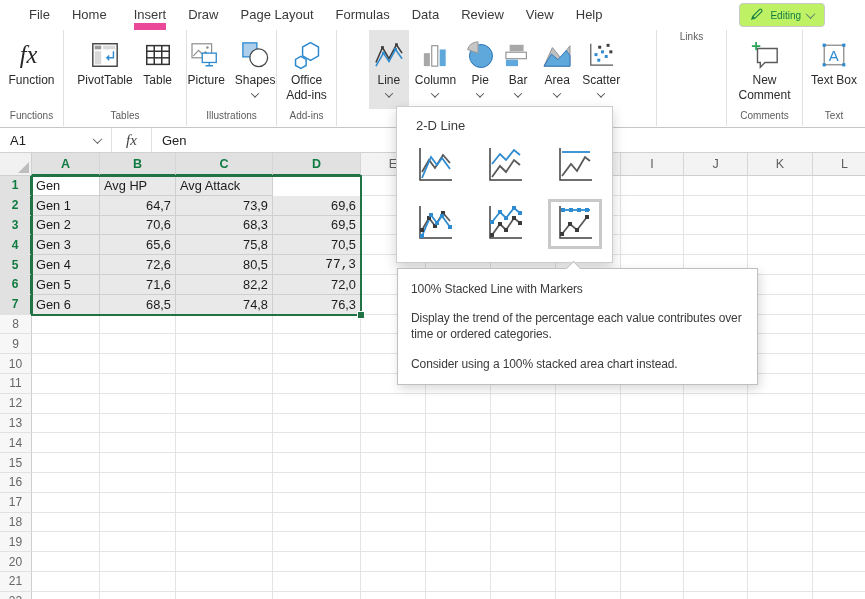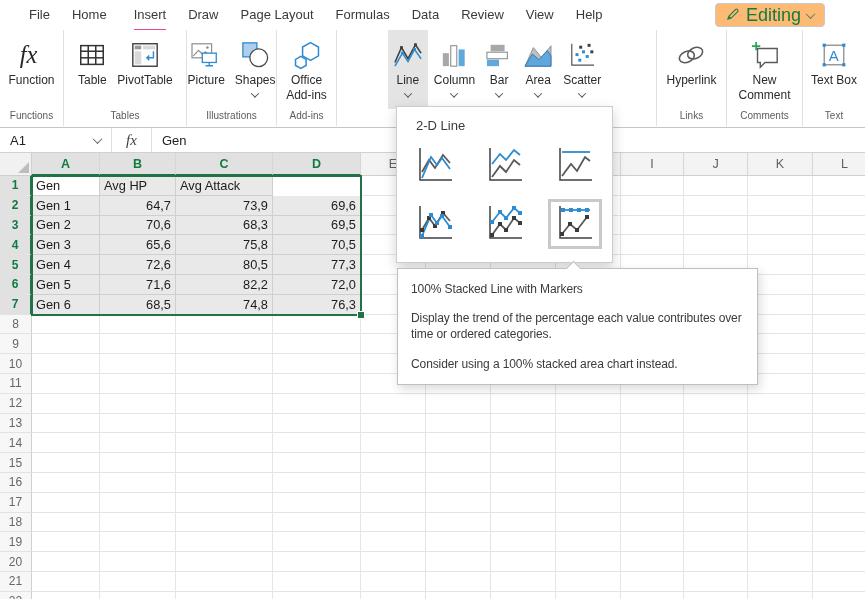--- a/index.html
+++ b/index.html
@@ -3,22 +3,22 @@
 <meta charset="utf-8">
 <style>
   html,body{margin:0;padding:0;}
   body{font-family:"Liberation Sans","DejaVu Sans",sans-serif;background:#fff;}
   .app{position:relative;width:865px;height:599px;background:#fff;overflow:hidden;}
 
   
   .menubar{position:relative;height:30px;display:flex;align-items:center;padding-left:18px;background:#fff;}
   .tabs{display:flex;height:30px;align-items:stretch;}
   .tab{font-size:13px;color:#3a3a3a;margin:0 11px;line-height:30px;height:30px;box-sizing:border-box;cursor:default;white-space:nowrap;}
-  .tab.active{border-bottom:1px solid #ec4899;line-height:29px;margin-left:16px;}
-  .editing-btn{position:absolute;right:40px;top:3px;height:24px;box-sizing:border-box;border:1px solid #c9c9c9;border-radius:4px;display:flex;align-items:center;gap:6px;padding:0 10px;color:#107c41;font-size:18px;background:#fdba74;}
+  .tab.active{border-bottom:7px solid #ec4899;line-height:29px;margin-left:16px;}
+  .editing-btn{position:absolute;right:40px;top:3px;height:24px;box-sizing:border-box;border:1px solid #c9c9c9;border-radius:4px;display:flex;align-items:center;gap:6px;padding:0 10px;color:#107c41;font-size:10px;background:#bef264;}
   .chev{display:inline-block;width:6px;height:6px;border-right:1.4px solid #4f4f4f;border-bottom:1.4px solid #4f4f4f;transform:rotate(45deg) translate(-1px,-1px);}
   .editing-btn .chev{border-color:#5f7d6e;}
 
   
   .ribbon{position:relative;height:97px;border-bottom:1px solid #c6c6c6;background:#fff;}
   .rgroup{position:absolute;top:0;height:96px;box-sizing:border-box;border-right:1px solid #e0e0e0;display:flex;flex-direction:column;}
   .rgroup.last{border-right:none;}
   .rbtns{flex:1;display:flex;justify-content:center;align-items:stretch;gap:2px;}
   .rbtn{display:flex;flex-direction:column;align-items:center;padding:7px 4px 0 4px;box-sizing:border-box;}
   .rbtn.pressed{background:#e4e4e4;}
@@ -109,41 +109,41 @@
               </div>
               <div class="rlabel">Function</div>
             </div>
           </div>
           <div class="rglabel">Functions</div>
         </div>
         <div class="rgroup" style="left: 64px; width: 123px;">
           <div class="rbtns">
             <div class="rbtn">
               <div class="ricon">
+                <svg width="30" height="30" viewBox="0 0 32 32">
+                  <rect x="3" y="4" width="26" height="24" fill="none" stroke="#3f3f3f" stroke-width="1.5"></rect>
+                  <rect x="5" y="6" width="7" height="4" fill="#9b9b9b"></rect>
+                  <rect x="14" y="6" width="13" height="4" fill="#d9d9d9"></rect>
+                  <rect x="5" y="12" width="7" height="14" fill="#d9d9d9"></rect>
+                  <path d="M25 12 v7 h-7 M20.5 16.5 l-2.5 2.5 2.5 2.5" fill="none" stroke="#2e8bd0" stroke-width="1.5"></path>
+                </svg>
+              </div>
+              <div class="rlabel">PivotTable</div>
+            </div>
+            <div class="rbtn">
+              <div class="ricon">
                 <svg width="30" height="30" viewBox="0 0 32 32" fill="none" stroke="#333" stroke-width="1.6">
                   <rect x="4" y="6" width="24" height="20"></rect>
                   <line x1="4" y1="12" x2="28" y2="12"></line>
                   <line x1="4" y1="19" x2="28" y2="19"></line>
                   <line x1="12" y1="6" x2="12" y2="26"></line>
                   <line x1="20" y1="6" x2="20" y2="26"></line>
                 </svg>
               </div>
               <div class="rlabel">Table</div>
-            </div>
-            <div class="rbtn">
-              <div class="ricon">
-                <svg width="30" height="30" viewBox="0 0 32 32">
-                  <rect x="3" y="4" width="26" height="24" fill="none" stroke="#3f3f3f" stroke-width="1.5"></rect>
-                  <rect x="5" y="6" width="7" height="4" fill="#9b9b9b"></rect>
-                  <rect x="14" y="6" width="13" height="4" fill="#d9d9d9"></rect>
-                  <rect x="5" y="12" width="7" height="14" fill="#d9d9d9"></rect>
-                  <path d="M25 12 v7 h-7 M20.5 16.5 l-2.5 2.5 2.5 2.5" fill="none" stroke="#2e8bd0" stroke-width="1.5"></path>
-                </svg>
-              </div>
-              <div class="rlabel">PivotTable</div>
             </div>
           </div>
           <div class="rglabel">Tables</div>
         </div>
         <div class="rgroup" style="left: 187px; width: 90px;">
           <div class="rbtns">
             <div class="rbtn">
               <div class="ricon">
                 <svg width="32" height="28" viewBox="0 0 34 30">
                   <rect x="2" y="3" width="21" height="15" fill="#fff" stroke="#8f8f8f" stroke-width="1.3"></rect>
@@ -200,20 +200,30 @@
             </div>
             <div class="rbtn">
               <div class="ricon">
                 <svg width="28" height="26" viewBox="0 0 30 28">
                   <rect x="3" y="12" width="6.5" height="14" fill="#a8a8a8"></rect>
                   <rect x="11.5" y="4" width="6.5" height="22" fill="#fff" stroke="#8f8f8f" stroke-width="1.2"></rect>
                   <rect x="20" y="8" width="6.5" height="18" fill="#5fa8dc"></rect>
                 </svg>
               </div>
               <div class="rlabel">Column</div>
+              <div class="chev"></div>
+            </div>
+            <div class="rbtn">
+              <div class="ricon">
+                <svg width="28" height="28" viewBox="0 0 28 28">
+                  <circle cx="15" cy="15" r="11.5" fill="#5fa8dc" stroke="#2e75b6" stroke-width="1"></circle>
+                  <path d="M12 12 L12 0.8 A11.5 11.5 0 0 0 1.5 8.5 Z" fill="#c6c6c6" stroke="#9a9a9a" stroke-width="1"></path>
+                </svg>
+              </div>
+              <div class="rlabel">Pie</div>
               <div class="chev"></div>
             </div>
             <div class="rbtn">
               <div class="ricon">
                 <svg width="28" height="26" viewBox="0 0 30 28">
                   <rect x="6" y="3" width="15" height="7" fill="#a8a8a8"></rect>
                   <rect x="2" y="11" width="22" height="7" fill="#fff" stroke="#8f8f8f" stroke-width="1.2"></rect>
                   <rect x="2" y="19" width="13" height="7" fill="#5fa8dc"></rect>
                 </svg>
               </div>
@@ -243,31 +253,20 @@
                   <rect x="19" y="14" width="3.2" height="3.2" fill="#2e8bd0"></rect>
                 </svg>
               </div>
               <div class="rlabel">Scatter</div>
               <div class="chev"></div>
             </div>
           </div>
           <div class="rglabel"></div>
         </div>
         <div class="rgroup" style="left: 657px; width: 70px;">
-          <div class="rbtns">
-            <div class="rbtn">
-              <div class="ricon">
-                <svg width="34" height="24" viewBox="0 0 36 26" fill="none" stroke="#5a5a5a" stroke-width="1.7">
-                  <ellipse cx="13.5" cy="15" rx="8.5" ry="5.8" transform="rotate(-24 13.5 15)"></ellipse>
-                  <ellipse cx="22.5" cy="11" rx="8.5" ry="5.8" transform="rotate(-24 22.5 11)"></ellipse>
-                </svg>
-              </div>
-              <div class="rlabel">Hyperlink</div>
-            </div>
-          </div>
           <div class="rglabel">Links</div>
         </div>
         <div class="rgroup" style="left: 727px; width: 76px;">
           <div class="rbtns">
             <div class="rbtn">
               <div class="ricon">
                 <svg width="32" height="30" viewBox="0 0 34 32" fill="none">
                   <path d="M9 9 H30 V24 H17 l-5 5 v-5 H9 Z" stroke="#5a5a5a" stroke-width="1.5"></path>
                   <path d="M7.5 2 v9 M3 6.5 h9" stroke="#27a356" stroke-width="1.8"></path>
                 </svg>
@@ -403,21 +402,21 @@
           <div class="cell" style="width: 65px;"></div>
           <div class="cell" style="width: 63px;"></div>
           <div class="cell" style="width: 64px;"></div>
           <div class="cell" style="width: 65px;"></div>
           <div class="cell" style="width: 64px;"></div>
         </div>
         <div class="crow">
           <div class="cell sel" style="width: 68px;">Gen 4</div>
           <div class="cell num sel" style="width: 76px;">72,6</div>
           <div class="cell num sel" style="width: 97px;">80,5</div>
-          <div class="cell num sel" style="width: 88px;">77,3</div>
+          <div class="cell num sel" style="width: 88px; font-family: Liberation Mono, monospace;">77,3</div>
           <div class="cell" style="width: 65px;"></div>
           <div class="cell" style="width: 65px;"></div>
           <div class="cell" style="width: 65px;"></div>
           <div class="cell" style="width: 65px;"></div>
           <div class="cell" style="width: 63px;"></div>
           <div class="cell" style="width: 64px;"></div>
           <div class="cell" style="width: 65px;"></div>
           <div class="cell" style="width: 64px;"></div>
         </div>
         <div class="crow">

